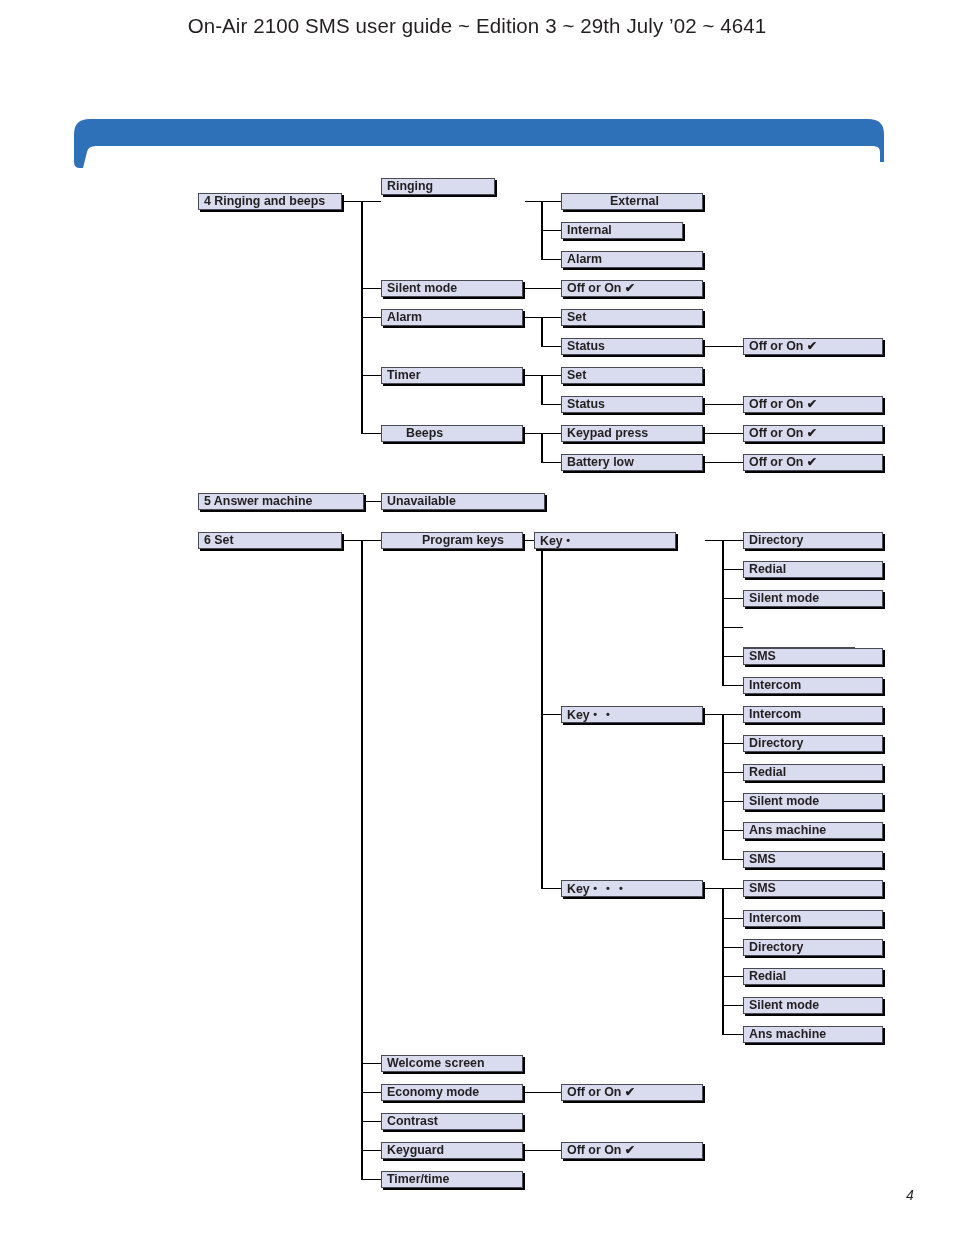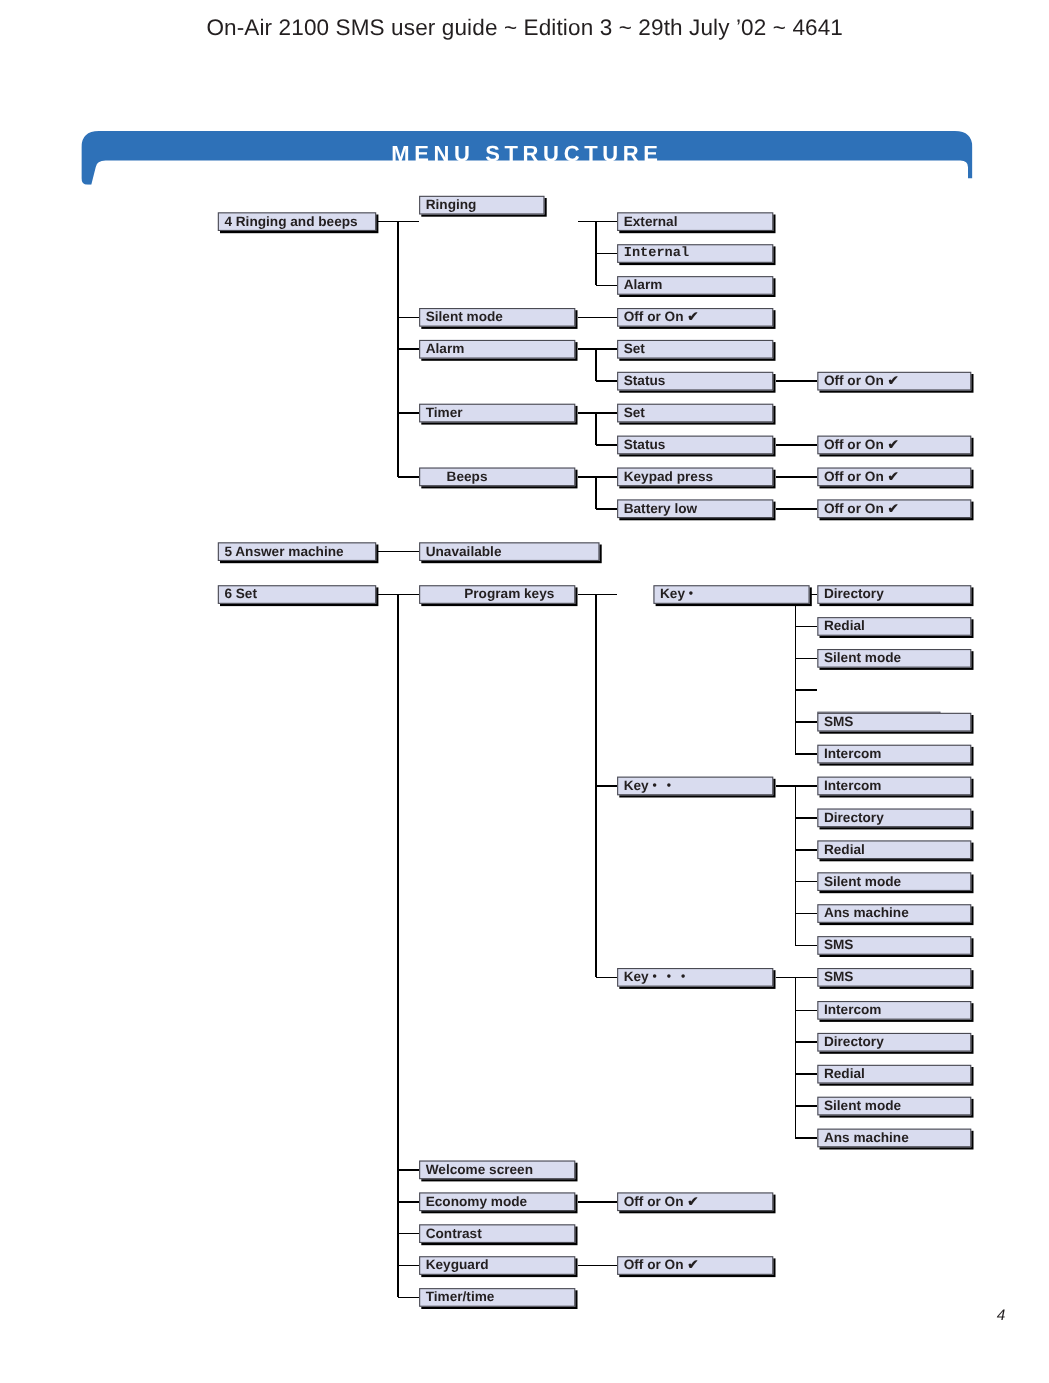--- a/index.html
+++ b/index.html
@@ -86,21 +86,20 @@
 </style>
 </head>
 <body>
 
 <div class="runhead">On-Air 2100 SMS user guide ~ Edition 3 ~ 29th July ’02 ~ 4641</div>
 
 <div class="banner-wrap">
   <svg width="810" height="50" viewBox="0 0 810 50">
     <path id="banner-path" d="M0,44 L0,16 Q0,1 16,1 L794,1 Q810,1 810,16 L810,44 L806,44 L806,34 Q806,28 799,28 L22,28 Q14,28 13,34 L9,50 L6,50 Q0,50 0,44 Z" fill="#2e71b8"></path>
   </svg>
-  <div class="banner-title">MENU STRUCTURE</div>
 </div>
 
 <div id="diagram">
   <svg id="lines" width="954" height="1257">
       <line x1="344" y1="201.5" x2="362" y2="201.5" stroke="#000" stroke-width="1.4" shape-rendering="crispEdges"></line>
       <line x1="362" y1="201.5" x2="362" y2="433.5" stroke="#000" stroke-width="1.4" shape-rendering="crispEdges"></line>
       <line x1="362" y1="201.5" x2="381" y2="201.5" stroke="#000" stroke-width="1.4" shape-rendering="crispEdges"></line>
       <line x1="362" y1="288.5" x2="381" y2="288.5" stroke="#000" stroke-width="1.4" shape-rendering="crispEdges"></line>
       <line x1="362" y1="317.5" x2="381" y2="317.5" stroke="#000" stroke-width="1.4" shape-rendering="crispEdges"></line>
       <line x1="362" y1="375.5" x2="381" y2="375.5" stroke="#000" stroke-width="1.4" shape-rendering="crispEdges"></line>
@@ -171,43 +170,43 @@
       <line x1="723" y1="976.5" x2="743" y2="976.5" stroke="#000" stroke-width="1.4" shape-rendering="crispEdges"></line>
       <line x1="723" y1="1005.5" x2="743" y2="1005.5" stroke="#000" stroke-width="1.4" shape-rendering="crispEdges"></line>
       <line x1="723" y1="1034.5" x2="743" y2="1034.5" stroke="#000" stroke-width="1.4" shape-rendering="crispEdges"></line>
       <line x1="525" y1="1092.5" x2="542" y2="1092.5" stroke="#000" stroke-width="1.4" shape-rendering="crispEdges"></line>
       <line x1="542" y1="1092.5" x2="561" y2="1092.5" stroke="#000" stroke-width="1.4" shape-rendering="crispEdges"></line>
       <line x1="525" y1="1150.5" x2="542" y2="1150.5" stroke="#000" stroke-width="1.4" shape-rendering="crispEdges"></line>
       <line x1="542" y1="1150.5" x2="561" y2="1150.5" stroke="#000" stroke-width="1.4" shape-rendering="crispEdges"></line>
     </svg>
 <div class="node" style="left: 198px; top: 193px; width: 144px;"><span>4 Ringing and beeps</span></div>
     <div class="node" style="left: 381px; top: 178px; width: 114px;"><span>Ringing</span></div>
-    <div class="node" style="left: 561px; top: 193px; width: 142px;"><span>External</span></div>
-    <div class="node" style="left: 561px; top: 222px; width: 142px; font-family: Liberation Mono, monospace;"><span>Internal</span></div>
+    <div class="node" style="left: 561px; top: 193px; width: 142px; text-align: center;"><span>External</span></div>
+    <div class="node" style="left: 561px; top: 222px; width: 122px;"><span>Internal</span></div>
     <div class="node" style="left: 561px; top: 251px; width: 142px;"><span>Alarm</span></div>
     <div class="node" style="left: 381px; top: 280px; width: 142px;"><span>Silent mode</span></div>
     <div class="node" style="left: 561px; top: 280px; width: 142px;"><span>Off or On </span><span class="tick">✔</span></div>
     <div class="node" style="left: 381px; top: 309px; width: 142px;"><span>Alarm</span></div>
     <div class="node" style="left: 561px; top: 309px; width: 142px;"><span>Set</span></div>
     <div class="node" style="left: 561px; top: 338px; width: 142px;"><span>Status</span></div>
     <div class="node" style="left: 743px; top: 338px; width: 140px;"><span>Off or On </span><span class="tick">✔</span></div>
     <div class="node" style="left: 381px; top: 367px; width: 142px;"><span>Timer</span></div>
     <div class="node" style="left: 561px; top: 367px; width: 142px;"><span>Set</span></div>
     <div class="node" style="left: 561px; top: 396px; width: 142px;"><span>Status</span></div>
     <div class="node" style="left: 743px; top: 396px; width: 140px;"><span>Off or On </span><span class="tick">✔</span></div>
     <div class="node" style="left: 381px; top: 425px; width: 142px; padding-left: 24px;"><span>Beeps</span></div>
     <div class="node" style="left: 561px; top: 425px; width: 142px;"><span>Keypad press</span></div>
     <div class="node" style="left: 743px; top: 425px; width: 140px;"><span>Off or On </span><span class="tick">✔</span></div>
     <div class="node" style="left: 561px; top: 454px; width: 142px;"><span>Battery low</span></div>
     <div class="node" style="left: 743px; top: 454px; width: 140px;"><span>Off or On </span><span class="tick">✔</span></div>
-    <div class="node" style="left: 198px; top: 493px; width: 144px;"><span>5 Answer machine</span></div>
+    <div class="node" style="left: 198px; top: 493px; width: 166px;"><span>5 Answer machine</span></div>
     <div class="node" style="left: 381px; top: 493px; width: 164px;"><span>Unavailable</span></div>
     <div class="node" style="left: 198px; top: 532px; width: 144px;"><span>6 Set</span></div>
     <div class="node" style="left: 381px; top: 532px; width: 142px; padding-left: 40px;"><span>Program keys</span></div>
-    <div class="node" style="left: 594px; top: 532px; width: 142px;"><span>Key </span><span class="dots">•</span></div>
+    <div class="node" style="left: 534px; top: 532px; width: 142px;"><span>Key </span><span class="dots">•</span></div>
     <div class="node" style="left: 743px; top: 532px; width: 140px;"><span>Directory</span></div>
     <div class="node" style="left: 743px; top: 561px; width: 140px;"><span>Redial</span></div>
     <div class="node" style="left: 743px; top: 590px; width: 140px;"><span>Silent mode</span></div>
     <div class="node" style="left: 743px; top: 647px; width: 112px;"><span>Ans mode</span></div>
     <div class="node" style="left: 743px; top: 648px; width: 140px;"><span>SMS</span></div>
     <div class="node" style="left: 743px; top: 677px; width: 140px;"><span>Intercom</span></div>
     <div class="node" style="left: 561px; top: 706px; width: 142px;"><span>Key </span><span class="dots">• •</span></div>
     <div class="node" style="left: 743px; top: 706px; width: 140px;"><span>Intercom</span></div>
     <div class="node" style="left: 743px; top: 735px; width: 140px;"><span>Directory</span></div>
     <div class="node" style="left: 743px; top: 764px; width: 140px;"><span>Redial</span></div>

